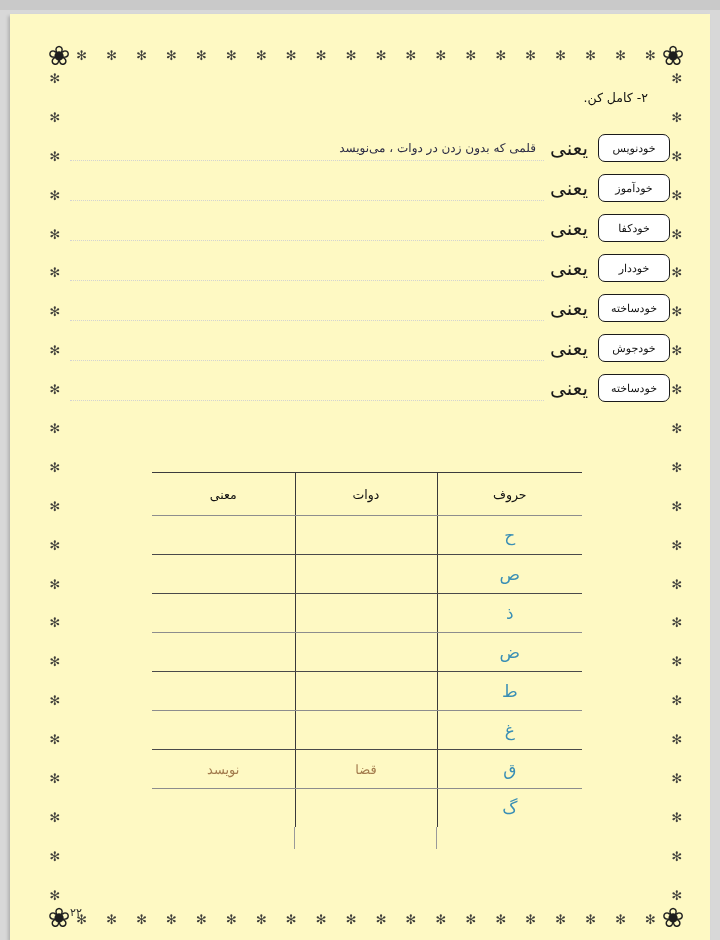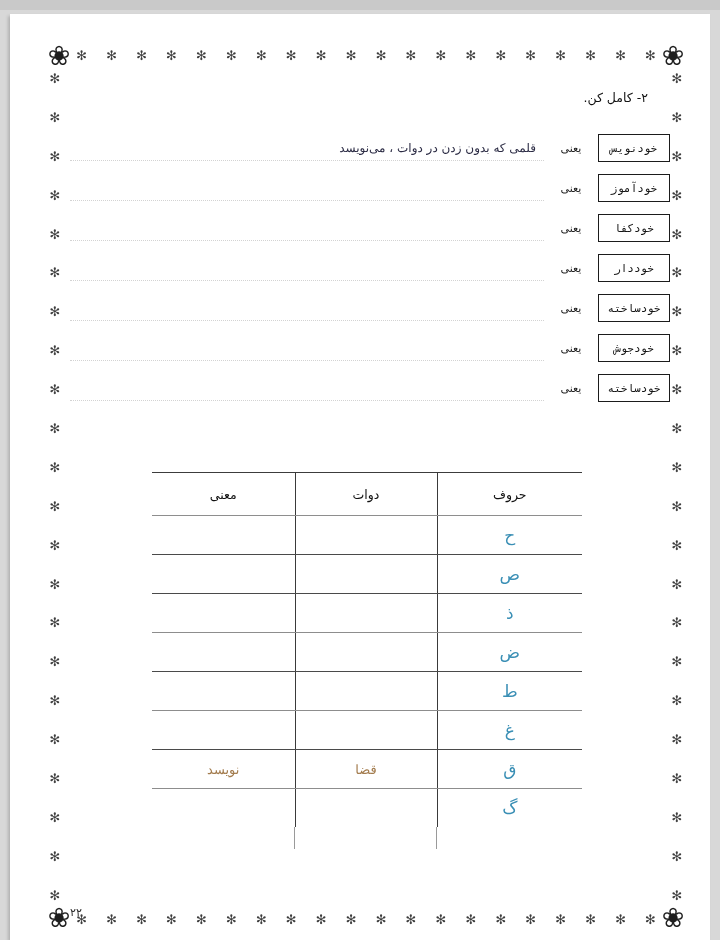--- a/index.html
+++ b/index.html
@@ -21,21 +21,21 @@
     left: 0; top: 0;
     width: 720px; height: 10px;
     background: #c9c9c9;
   }
   .page-sheet {
     position: absolute;
     left: 10px;
     top: 14px;
     width: 700px;
     height: 926px;
-    background: #ffffff;
+    background: #fef9c3;
     box-shadow: -2px 2px 3px rgba(0,0,0,0.18);
   }
 
   
   .ornament-frame {
     position: absolute;
     left: 32px;
     top: 28px;
     width: 648px;
     height: 890px;
@@ -125,34 +125,34 @@
     display: flex;
     flex-direction: row;
     align-items: center;
     justify-content: flex-start;
     direction: rtl;
   }
   .word-box {
     width: 72px;
     height: 28px;
     border: 1.6px solid #1b1b1b;
-    border-radius: 0;
+    border-radius: 7px;
     display: flex;
     align-items: center;
     justify-content: center;
     font-size: 11px;
     color: #141414;
     background: #fff;
     box-sizing: border-box;
     margin-left: 10px;
     flex: 0 0 auto;
-    font-family: Liberation Mono, monospace;
+    font-family: Liberation Serif, serif;
   }
   .yani {
-    font-size: 11px;
+    font-size: 20px;
     color: #1a1a1a;
     flex: 0 0 auto;
     width: 34px;
     text-align: center;
     font-family: "DejaVu Serif", serif;
   }
   .answer-line {
     flex: 1 1 auto;
     height: 26px;
     margin-right: 10px;

